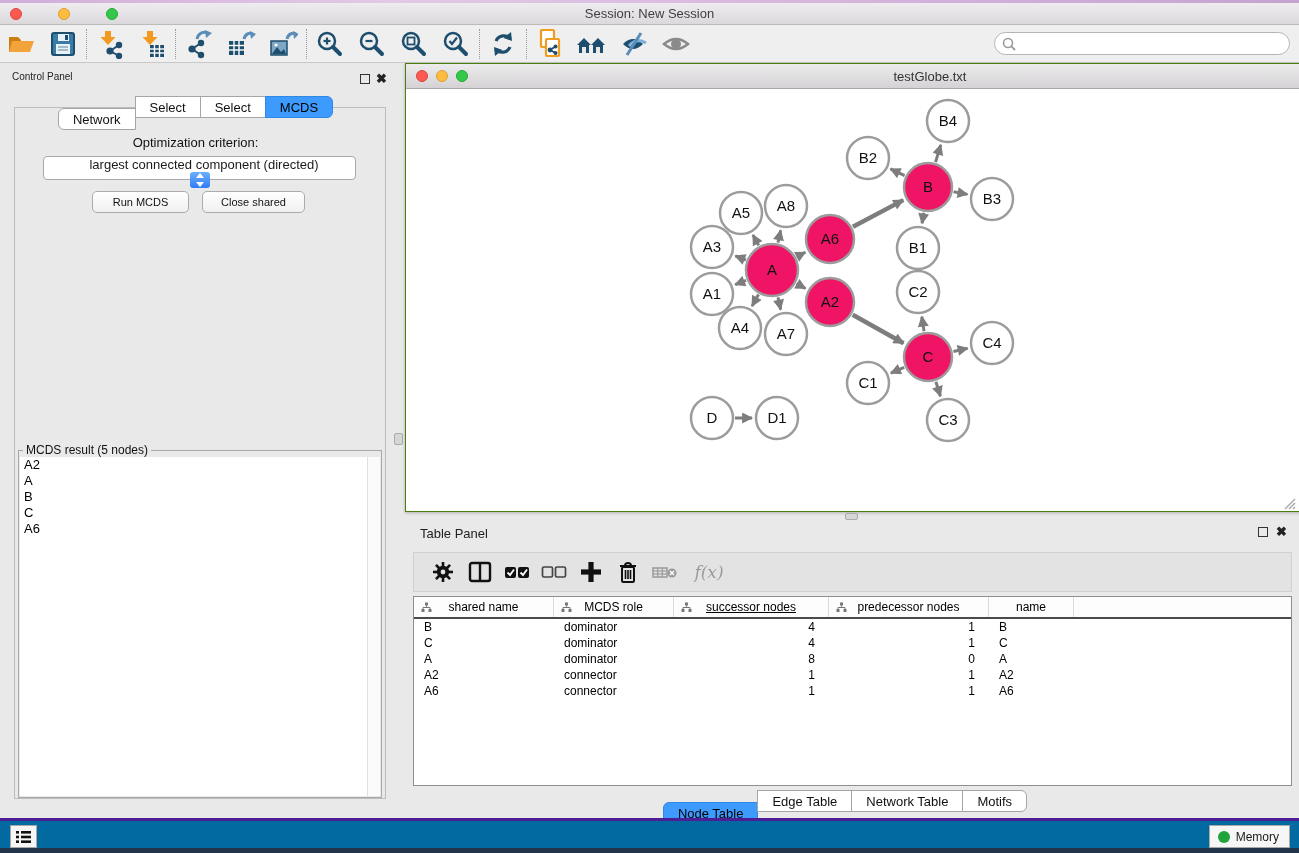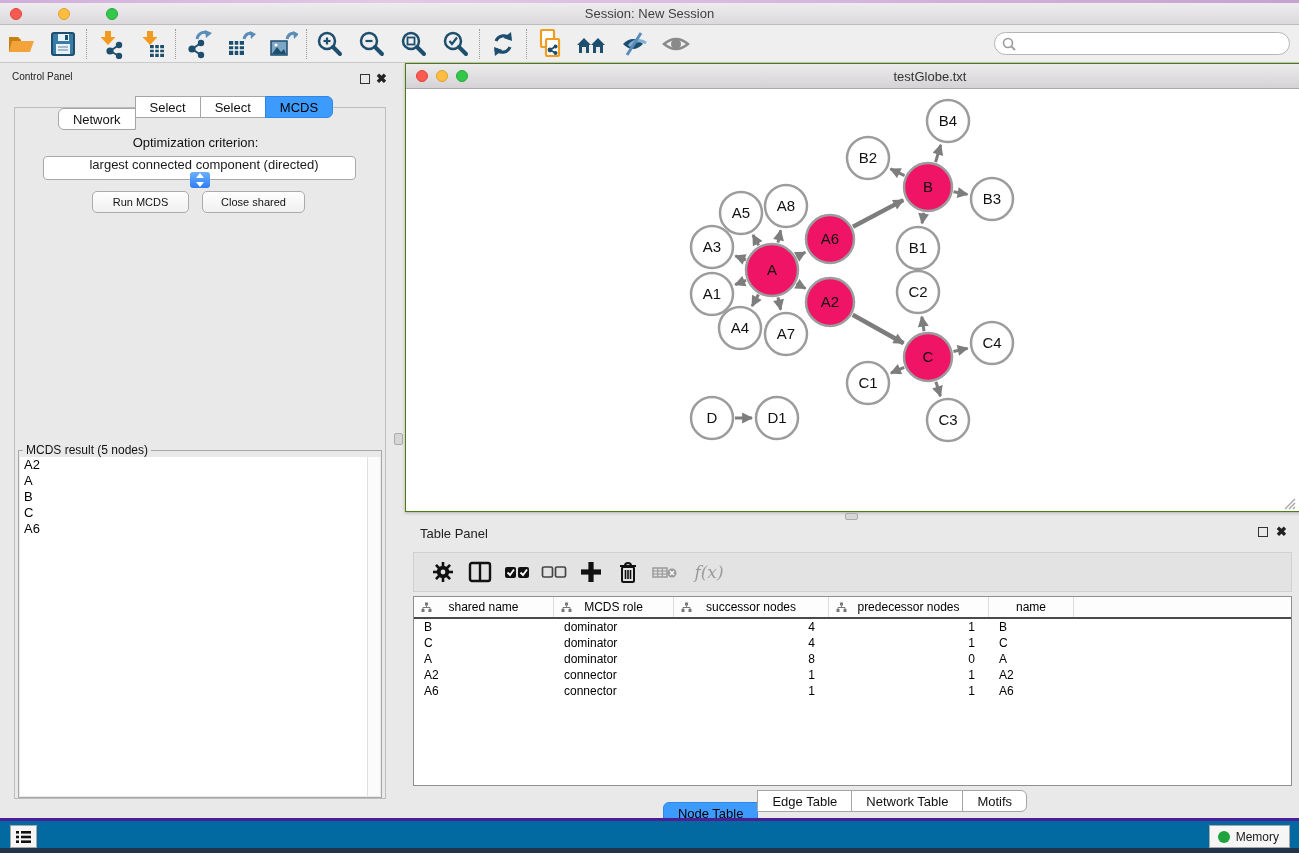--- a/index.html
+++ b/index.html
@@ -479,21 +479,21 @@
         </div>
         <div class="th" style="width: 120px;">
           <svg class="sort-ic" width="11" height="11" viewBox="0 0 11 11">
             <rect x="4" y="0.5" width="3" height="3" fill="#777"></rect>
             <rect x="0.5" y="7" width="3" height="3" fill="#777"></rect>
             <rect x="7.5" y="7" width="3" height="3" fill="#777"></rect>
             <path d="M5.5 3.5 V5.5 M2 7 V5.5 H9 V7" fill="none" stroke="#777" stroke-width="1"></path>
           </svg>
           <span>MCDS role</span>
         </div>
-        <div class="th" style="width: 155px;">
+        <div class="th" style="width: 155px; text-decoration: underline;">
           <svg class="sort-ic" width="11" height="11" viewBox="0 0 11 11">
             <rect x="4" y="0.5" width="3" height="3" fill="#777"></rect>
             <rect x="0.5" y="7" width="3" height="3" fill="#777"></rect>
             <rect x="7.5" y="7" width="3" height="3" fill="#777"></rect>
             <path d="M5.5 3.5 V5.5 M2 7 V5.5 H9 V7" fill="none" stroke="#777" stroke-width="1"></path>
           </svg>
           <span>successor nodes</span>
         </div>
         <div class="th" style="width: 160px;">
           <svg class="sort-ic" width="11" height="11" viewBox="0 0 11 11">

